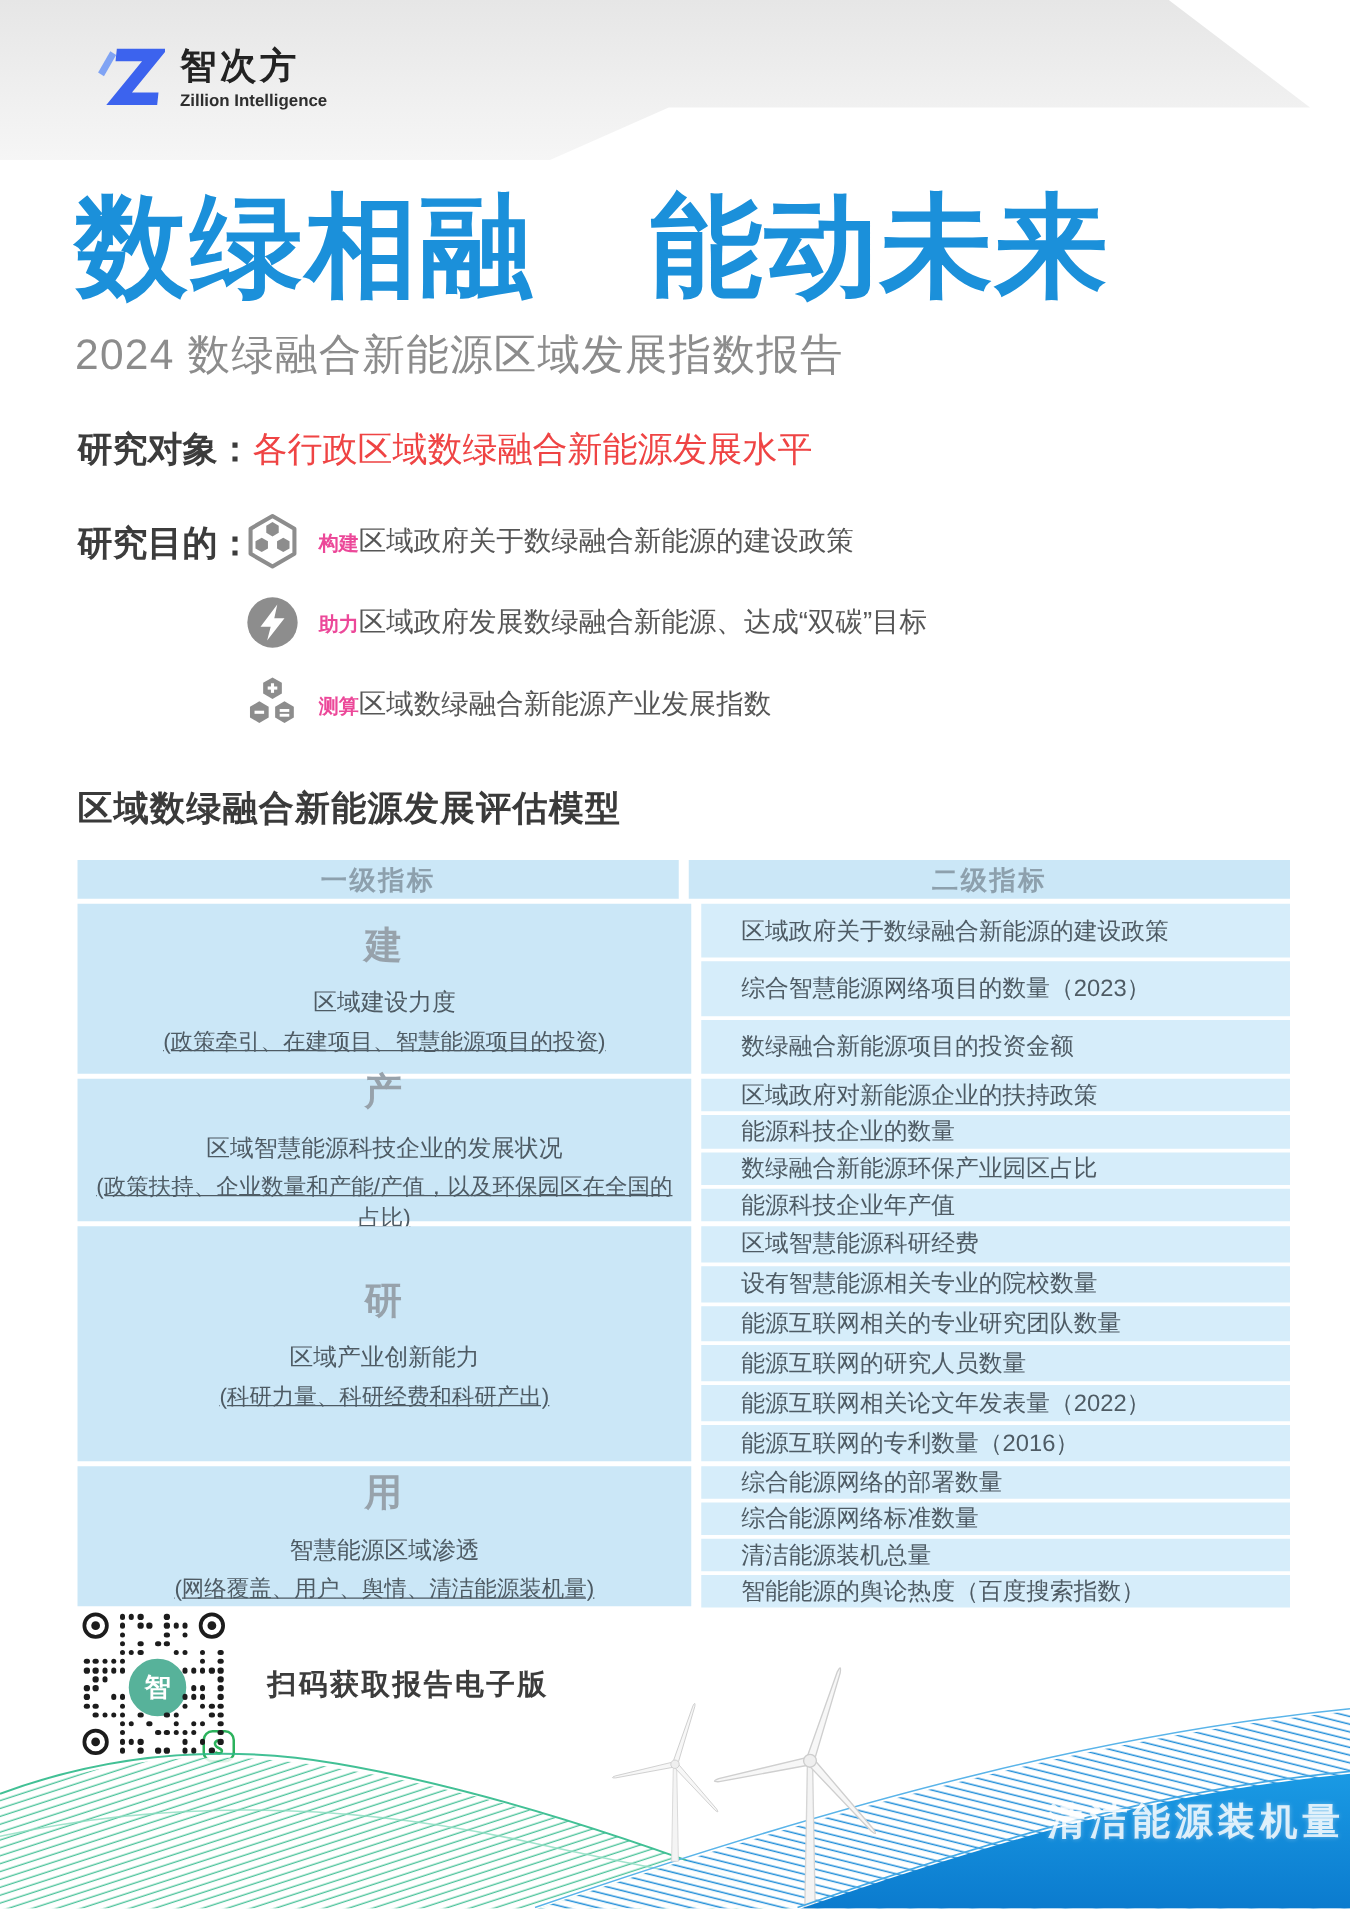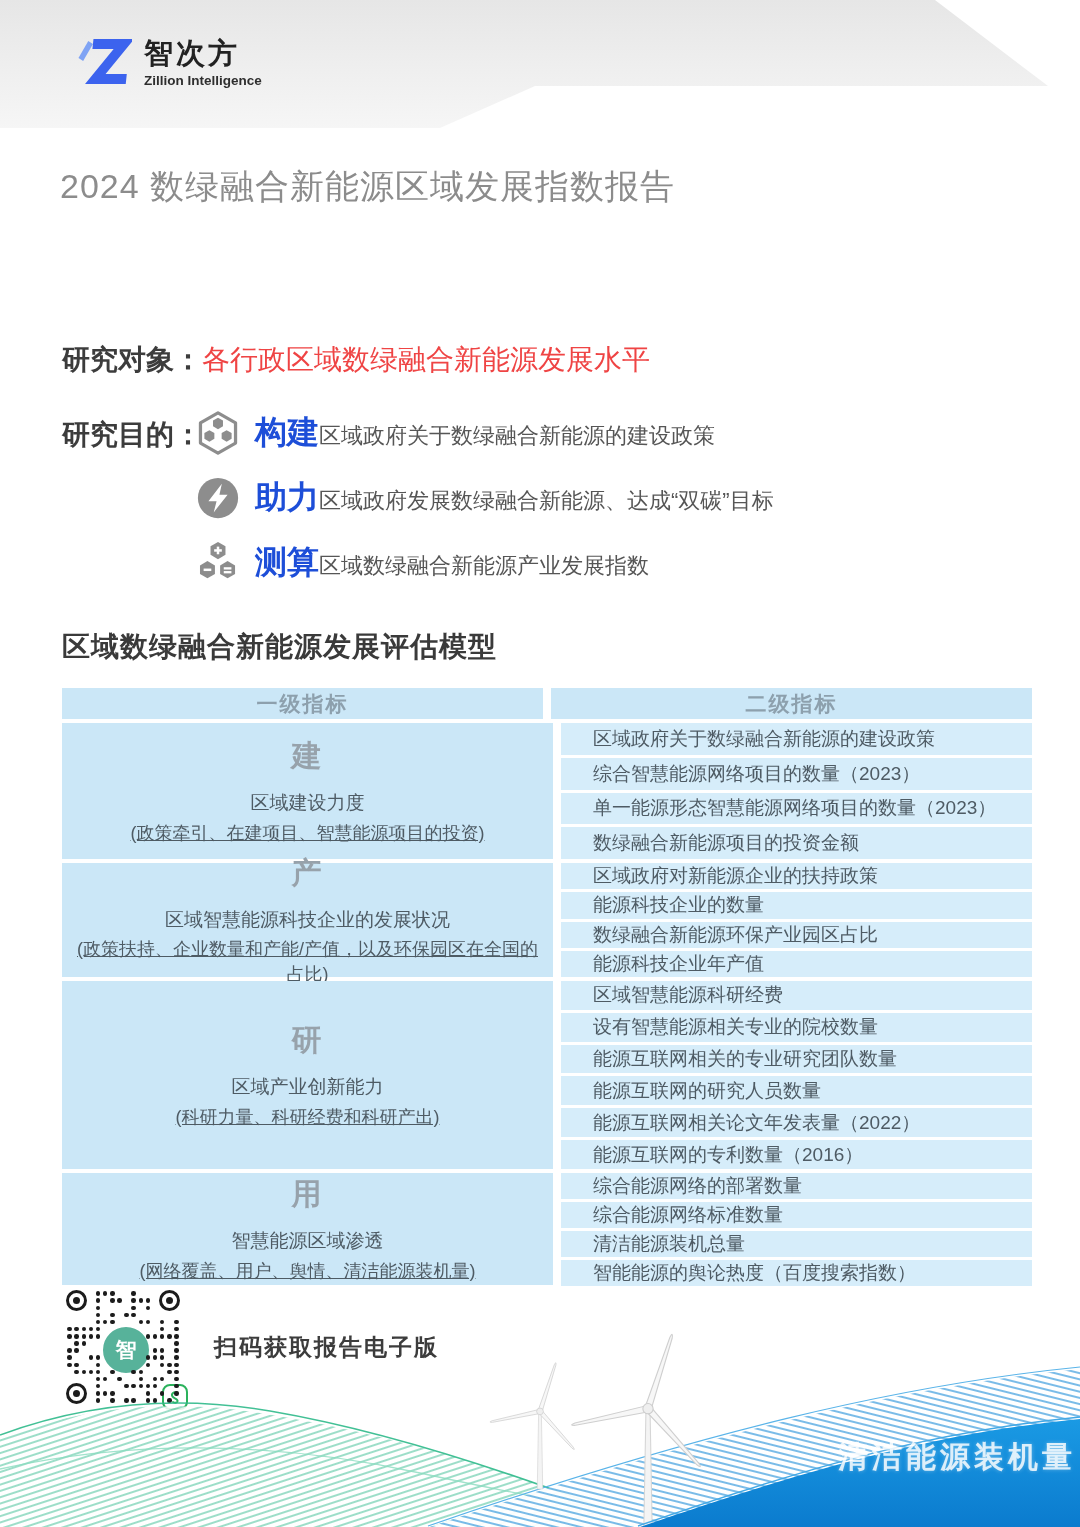--- a/index.html
+++ b/index.html
@@ -28,21 +28,21 @@
   .r-object .lbl{font-weight:bold;color:#3c3c3c;font-family:Liberation Mono, monospace;}
   .r-object .val{color:#ef4444;}
 
   
   .r-purpose{position:absolute;left:62px;top:410px;width:900px;}
   .r-purpose .lbl{position:absolute;left:0;top:6px;font-size:28px;font-weight:bold;color:#3c3c3c;white-space:nowrap;}
   .p-rows{margin-left:133px;display:flex;flex-direction:column;gap:19px;}
   .p-row{display:flex;align-items:center;gap:14px;height:46px;}
   .p-ico{width:46px;height:46px;flex:0 0 46px;}
   .p-txt{font-size:22px;color:#565656;white-space:nowrap;}
-  .p-txt b{font-size:32px;color:#1d4ed8;}
+  .p-txt b{font-size:16px;color:#ec4899;}
 
   
   .model{position:absolute;left:62px;top:628px;width:814px;}
   .model-title{font-size:28px;font-weight:bold;color:#3a3a3a;letter-spacing:1px;}
   .itable{margin-top:22px;width:970px;}
   .thead{display:flex;gap:8px;height:31px;margin-bottom:4px;}
   .thcell{flex:1;background:#cbe7f7;display:flex;align-items:center;justify-content:center;
           font-size:21px;font-weight:bold;color:#8da0ad;letter-spacing:2px;}
   .tgroup{display:flex;gap:8px;margin-bottom:4px;}
   .tleft{flex:1;background:#cbe7f7;display:flex;flex-direction:column;align-items:center;
@@ -87,20 +87,21 @@
         <path d="M20,10 L51,10 L26,45 L57,45" stroke="#3c63ee" stroke-width="10" fill="none"></path>
       </g>
     </svg>
     <div class="brand-txt">
       <span class="brand-zh">智次方</span>
       <span class="brand-en">Zillion Intelligence</span>
     </div>
   </div>
 
   <div class="hero">
+    <div class="hero-title">数绿相融　能动未来</div>
     <div class="hero-sub">2024 数绿融合新能源区域发展指数报告</div>
   </div>
 
   <div class="r-object">
     <span class="lbl">研究对象：</span><span class="val">各行政区域数绿融合新能源发展水平</span>
   </div>
 
   <div class="r-purpose">
     <span class="lbl">研究目的：</span>
     <div class="p-rows">
@@ -146,21 +147,20 @@
       <div>
     <div class="tgroup" style="height: 136px;">
       <div class="tleft">
         <div class="tkey">建</div>
         <div class="tname">区域建设力度</div>
         <div class="tdesc">(政策牵引、在建项目、智慧能源项目的投资)</div>
       </div>
       <div class="tright">
               <div class="tcell">区域政府关于数绿融合新能源的建设政策</div>
               <div class="tcell">综合智慧能源网络项目的数量（2023）</div>
-              <div class="tcell">单一能源形态智慧能源网络项目的数量（2023）</div>
               <div class="tcell">数绿融合新能源项目的投资金额</div>
             </div>
     </div>
 
     <div class="tgroup" style="height: 114px;">
       <div class="tleft">
         <div class="tkey">产</div>
         <div class="tname">区域智慧能源科技企业的发展状况</div>
         <div class="tdesc">(政策扶持、企业数量和产能/产值，以及环保园区在全国的占比)</div>
       </div>

